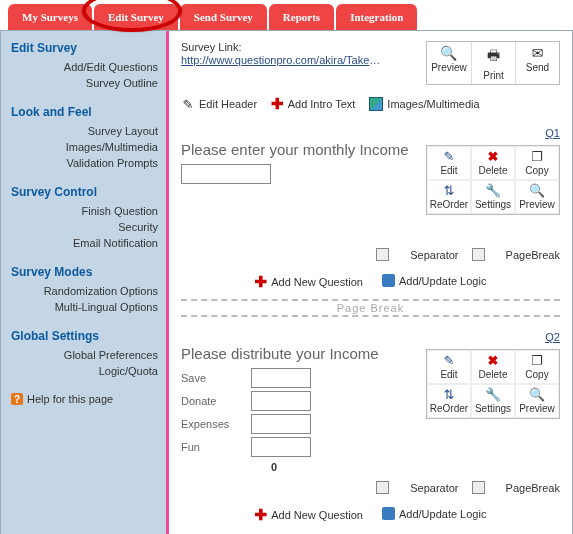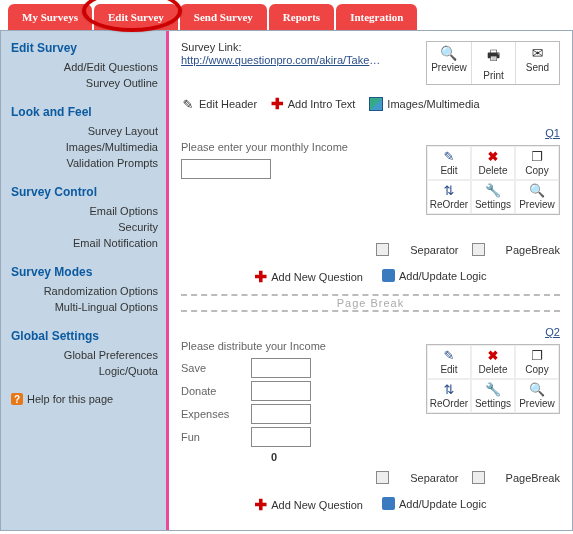--- a/index.html
+++ b/index.html
@@ -34,21 +34,21 @@
 .tb-icon { font-size: 14px; display: block; margin-bottom: 1px; }
 
 .header-tools { display: flex; gap: 14px; margin-bottom: 14px; align-items: center; }
 .ht-item { display: flex; align-items: center; gap: 4px; font-size: 11px; cursor: pointer; }
 .ht-icon { width: 14px; height: 14px; display: inline-flex; align-items: center; justify-content: center; font-size: 13px; }
 .plus-red { color: #c00; font-weight: bold; font-size: 15px; }
 .img-multi-icon { width:14px; height:14px; background: linear-gradient(135deg,#3a8 50%,#49c 50%); border:1px solid #258; }
 
 .q-block { position: relative; margin-bottom: 8px; }
 .q-number { text-align: right; font-size: 11px; text-decoration: underline; color: #2a4e8a; margin-bottom: 2px; }
-.q-text { font-size: 11px; margin-bottom: 6px; color: #666; }
+.q-text { font-size: 15px; margin-bottom: 6px; color: #666; }
 .text-input { border: 1px solid #888; width: 90px; height: 20px; font-size: 11px; padding: 2px 4px; }
 
 .q-actions { position: absolute; right: 0; top: 18px; border: 1px solid #bbb; background: #fff; }
 .q-actions-row { display: flex; }
 .qa-btn { width: 44px; padding: 3px 0; text-align: center; font-size: 10px; cursor: pointer; border: 1px solid #eee; }
 .qa-icon { font-size: 13px; display: block; margin-bottom: 1px; line-height: 14px; }
 .qa-icon.delete { color: #c00; font-weight: bold; }
 .qa-icon.copy { color: #333; }
 .qa-icon.tool { color: #2a4e8a; }
 
@@ -92,21 +92,21 @@
       <div class="side-heading">Look and Feel</div>
       <div class="side-items">
         <div class="side-item">Survey Layout</div>
         <div class="side-item">Images/Multimedia</div>
         <div class="side-item">Validation Prompts</div>
       </div>
     </div>
     <div class="side-section">
       <div class="side-heading">Survey Control</div>
       <div class="side-items">
-        <div class="side-item">Email Options</div>
+        <div class="side-item">Finish Question</div>
         <div class="side-item">Security</div>
         <div class="side-item">Email Notification</div>
       </div>
     </div>
     <div class="side-section">
       <div class="side-heading">Survey Modes</div>
       <div class="side-items">
         <div class="side-item">Randomization Options</div>
         <div class="side-item">Multi-Lingual Options</div>
       </div>

